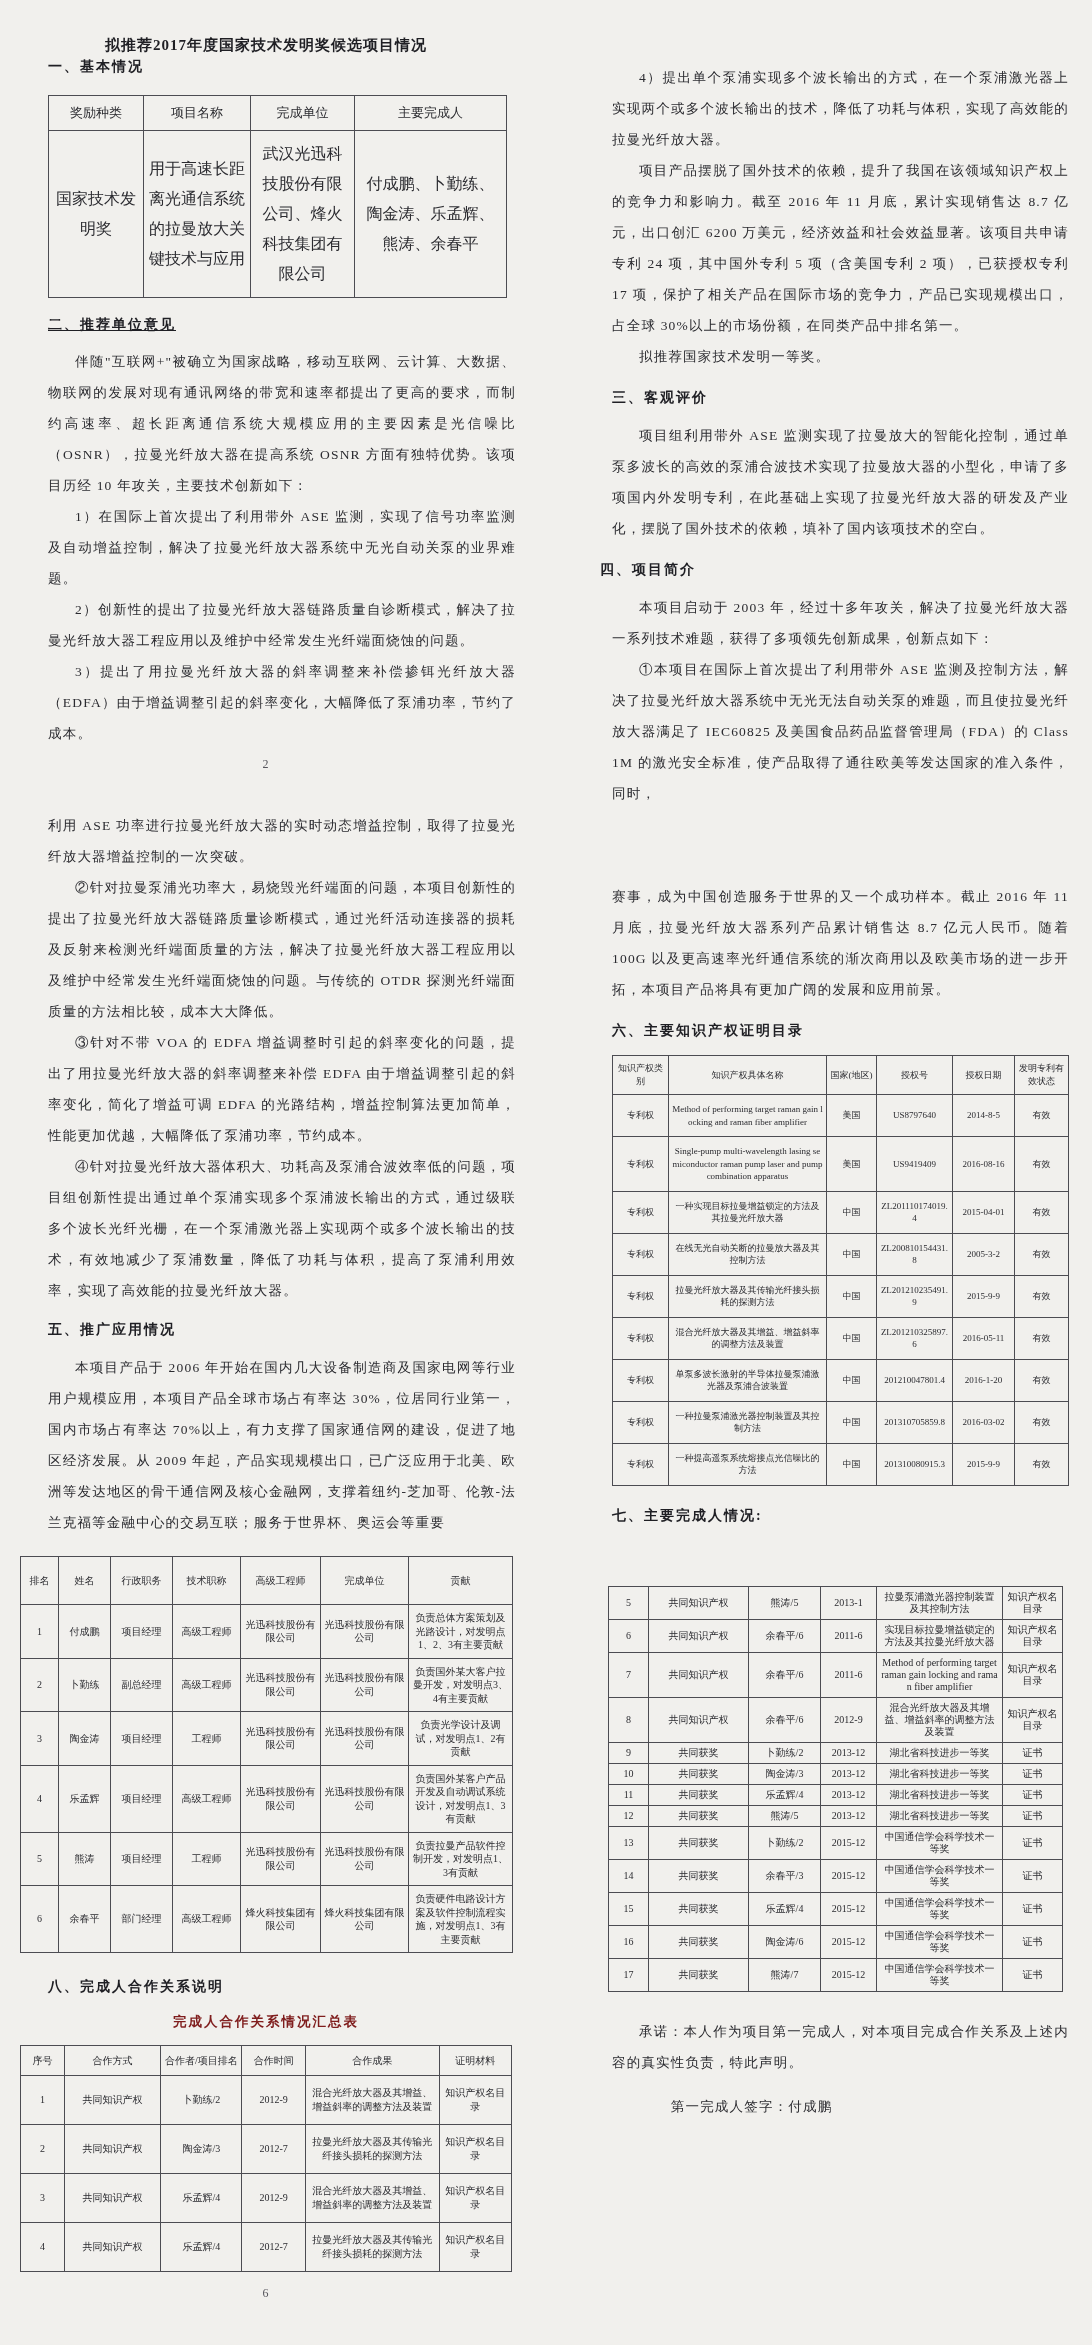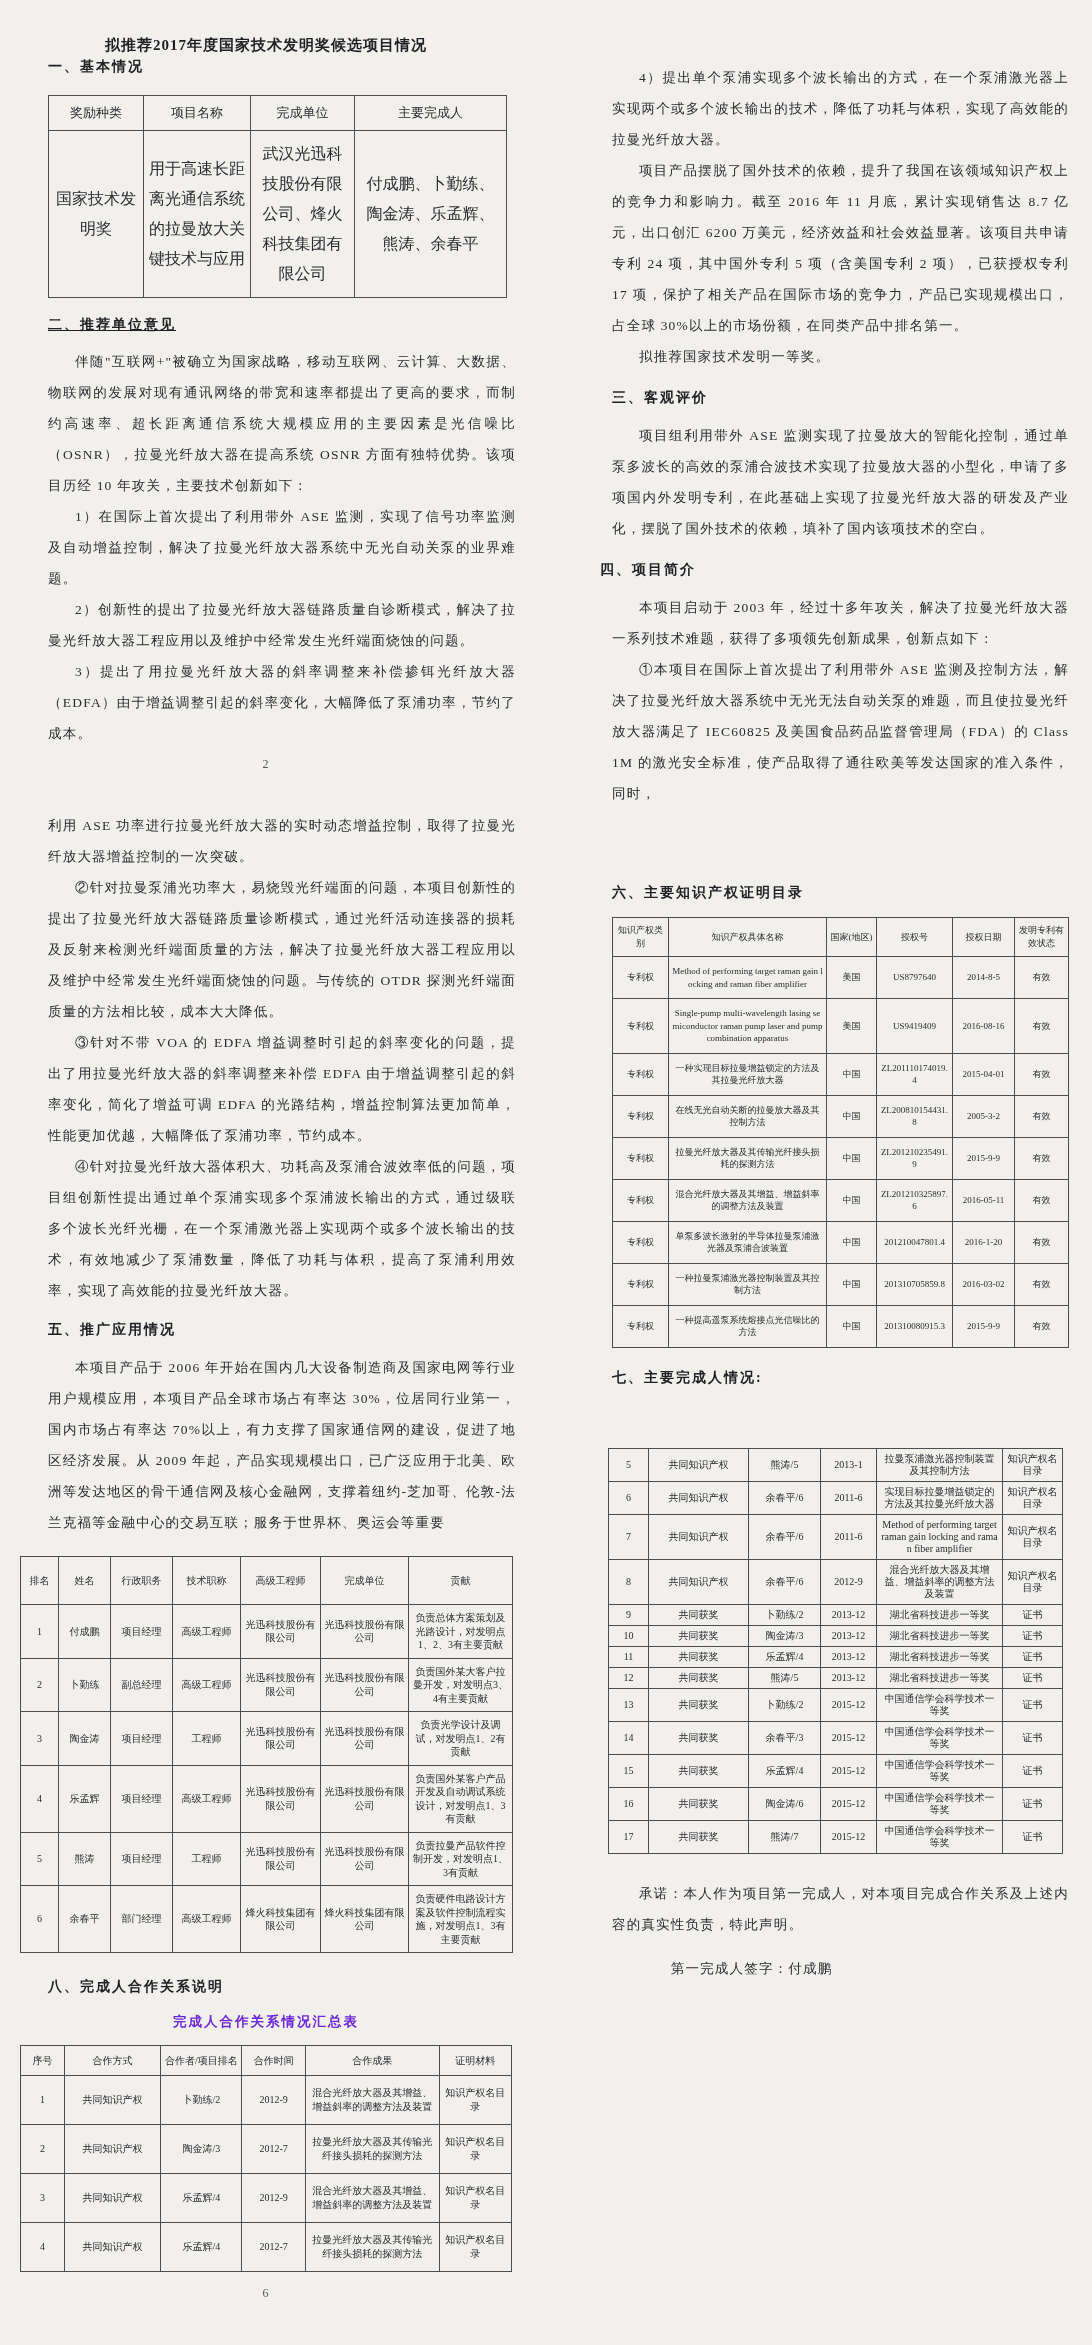--- a/index.html
+++ b/index.html
@@ -30,21 +30,21 @@
   
   .tbl-comp{margin:12px 0 0 10px;width:492px;font-size:10px;}
   .tbl-comp th{padding:17px 2px;line-height:13px;}
   .tbl-comp td{padding:6px 3px;line-height:13.5px;}
   
   .tbl-coop{margin:14px 0 0 10px;width:492px;font-size:10px;}
   .tbl-coop th{padding:8px 2px;line-height:13px;}
   .tbl-coop td{padding:10px 3px;line-height:14px;}
   .tbl-coop6{margin:58px 0 0 36px;width:454px;font-size:10px;}
   .tbl-coop6 td{padding:4px 3px;line-height:12px;}
-  .coop-title{text-align:center;font-size:13.5px;font-weight:bold;letter-spacing:2px;color:#6d28d9;}
+  .coop-title{text-align:center;font-size:13.5px;font-weight:bold;letter-spacing:2px;color:#7f1d1d;}
   .sec-indent{margin-left:66px;}
   .sig{margin-left:38px;font-size:13.5px;line-height:31px;letter-spacing:1.2px;text-indent:4.5em;}
   .mt-title{margin-top:75px;}
 </style>
 </head>
 <body>
 
 <div class="canvas">
 
   <div class="col col-left">
@@ -263,20 +263,21 @@
       <p class="para" style="margin-left:40px;margin-right:33px;margin-top:10px;">项目组利用带外 ASE 监测实现了拉曼放大的智能化控制，通过单泵多波长的高效的泵浦合波技术实现了拉曼放大器的小型化，申请了多项国内外发明专利，在此基础上实现了拉曼光纤放大器的研发及产业化，摆脱了国外技术的依赖，填补了国内该项技术的空白。</p>
       <h2 class="sec" style="margin-left:28px;margin-top:14px;">四、项目简介</h2>
       <div style="margin-top:10px;">
 
       <p class="para" style="margin-left:40px;margin-right:33px;">本项目启动于 2003 年，经过十多年攻关，解决了拉曼光纤放大器一系列技术难题，获得了多项领先创新成果，创新点如下：</p>
           <p class="para" style="margin-left:40px;margin-right:33px;">①本项目在国际上首次提出了利用带外 ASE 监测及控制方法，解决了拉曼光纤放大器系统中无光无法自动关泵的难题，而且使拉曼光纤放大器满足了 IEC60825 及美国食品药品监督管理局（FDA）的 Class 1M 的激光安全标准，使产品取得了通往欧美等发达国家的准入条件，同时，</p>
         </div>
     </div>
 
     <div style="margin-top:72px;">
+      <p class="para noindent" style="margin-left:40px;margin-right:33px;">赛事，成为中国创造服务于世界的又一个成功样本。截止 2016 年 11 月底，拉曼光纤放大器系列产品累计销售达 8.7 亿元人民币。随着 100G 以及更高速率光纤通信系统的渐次商用以及欧美市场的进一步开拓，本项目产品将具有更加广阔的发展和应用前景。</p>
       <h2 class="sec" style="margin-left:40px;margin-top:14px;">六、主要知识产权证明目录</h2>
       <table class="tbl-patent">
         <colgroup>
             <col style="width:56px">
             <col style="width:158px">
             <col style="width:50px">
             <col style="width:76px">
             <col style="width:62px">
             <col style="width:54px">
           </colgroup>

